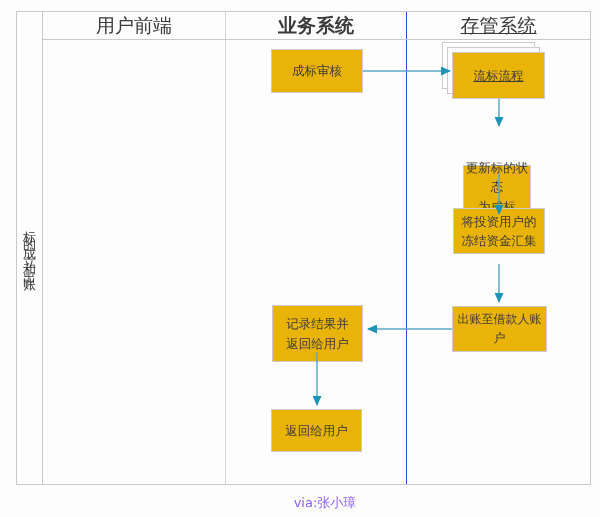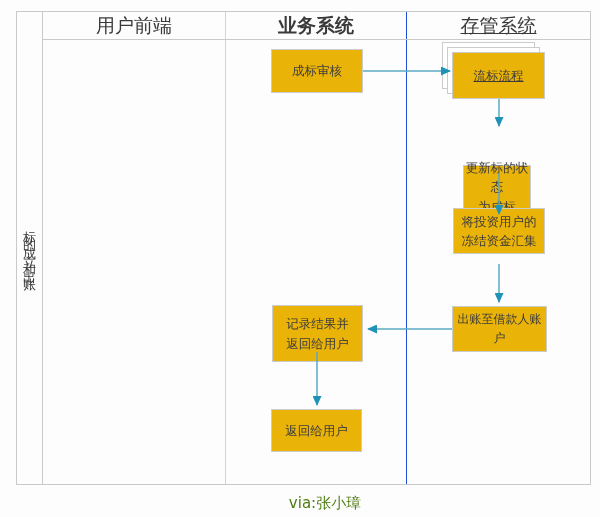--- a/index.html
+++ b/index.html
@@ -78,22 +78,22 @@
     width: 600px; height: 517px;
     z-index: 3;
     pointer-events: none;
   }
 
   .caption {
     position: absolute;
     top: 494px;
     left: 325px;
     transform: translateX(-50%);
-    font-size: 15px;
-    color: #4d7c0f;
+    font-size: 13px;
+    color: #8b5cf6;
     white-space: nowrap;
   }
 </style>
 </head>
 <body>
 
 <div class="canvas">
 
   <div class="table">
     <div class="sidebar">

